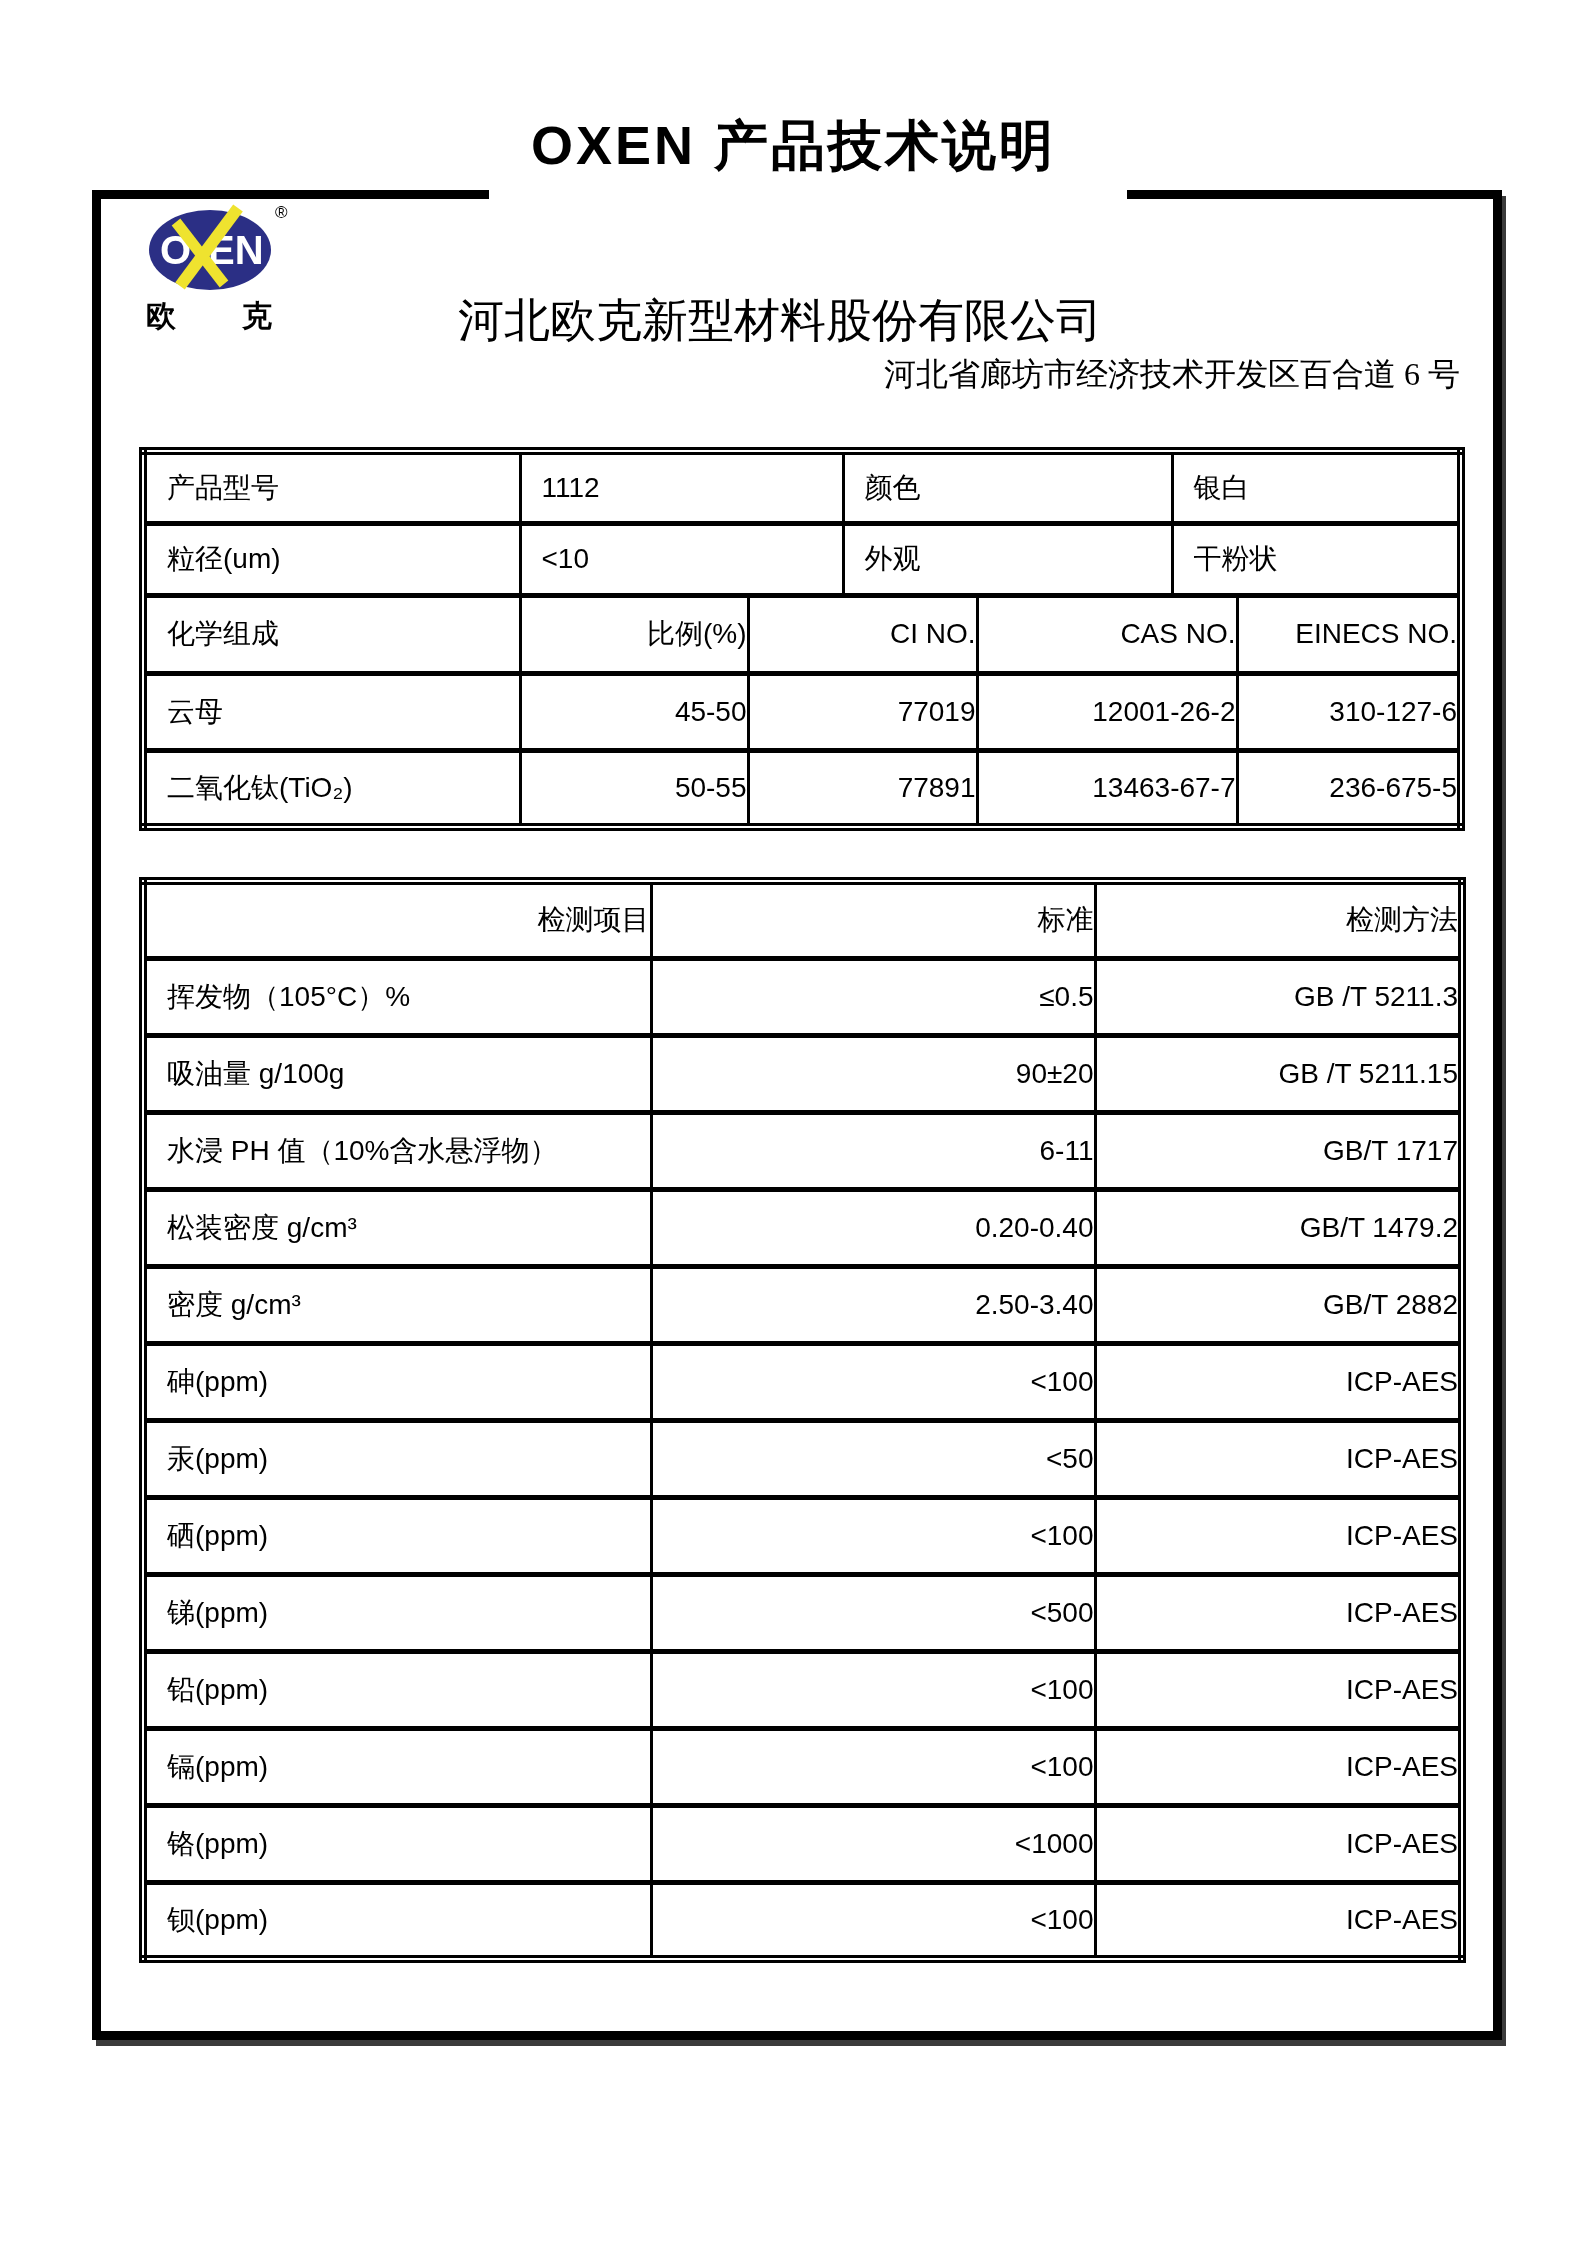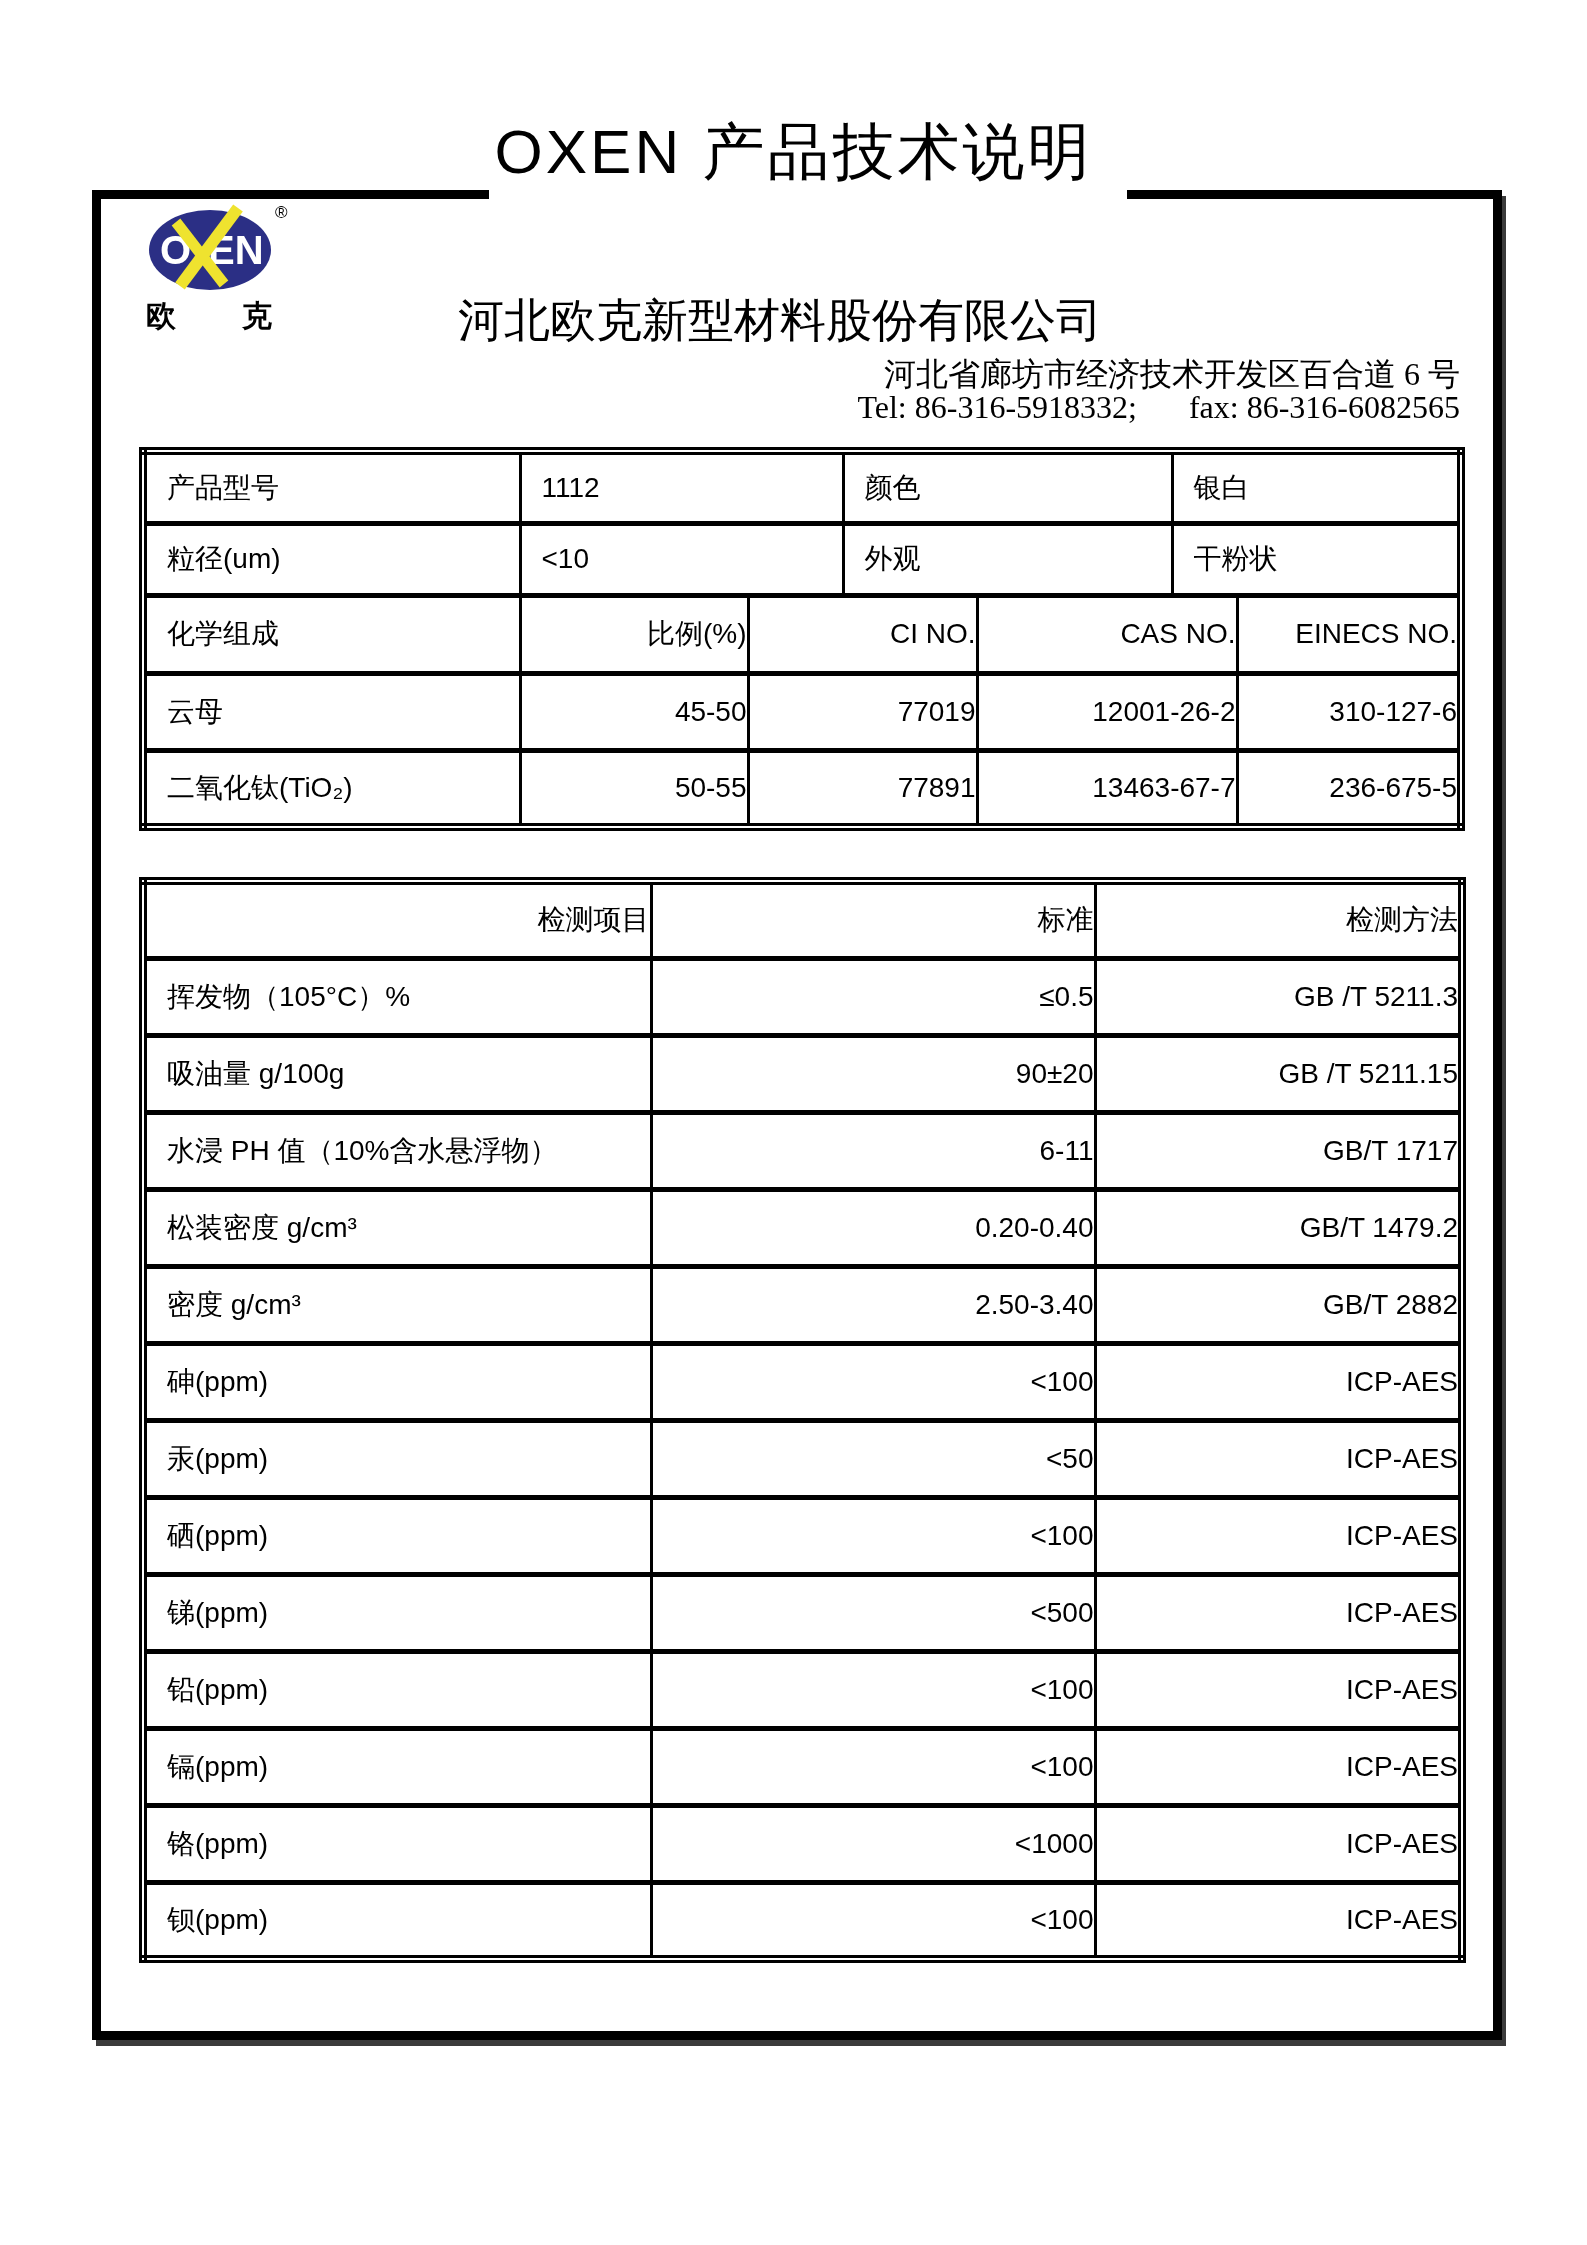--- a/index.html
+++ b/index.html
@@ -2,21 +2,21 @@
 <html><head>
 <meta charset="utf-8">
 <style>
   html,body { margin:0; padding:0; background:#ffffff; }
   .page {
     position:relative; width:1587px; height:2245px; background:#fff;
     font-family:"Liberation Sans", sans-serif; color:#000; overflow:hidden;
   }
   .doc-title {
     position:absolute; top:110px; left:0; width:100%; margin:0;
-    text-align:center; font-size:62px; font-weight:normal; letter-spacing:3px;
+    text-align:center; font-size:54px; font-weight:bold; letter-spacing:3px;
     font-family:"Liberation Sans", sans-serif; white-space:nowrap;
   }
   .frame {
     position:absolute; left:92px; top:190px; width:1410px; height:1850px;
     border:9px solid #000; box-sizing:border-box;
     box-shadow:4px 6px 0 rgba(25,25,25,0.85);
   }
   .frame-gap {
     position:absolute; top:-9px; left:388px; width:638px; height:9px; background:#fff;
   }
@@ -73,23 +73,20 @@
     <div class="logo-cjk">
       <span>欧</span>
       <span>克</span>
     </div>
   </div>
 
   <div class="company">河北欧克新型材料股份有限公司</div>
 
   <div class="addr">
     <div>河北省廊坊市经济技术开发区百合道 6 号</div>
-    <div>
-      <span>Tel: 86-316-5918332;</span><span class="fax">fax: 86-316-6082565</span>
-    </div>
   </div>
 
   <table class="t1">
     <colgroup>
       <col style="width:377px">
         <col style="width:228px">
         <col style="width:95px">
       <col style="width:134px">
         <col style="width:195px">
         <col style="width:65px">

